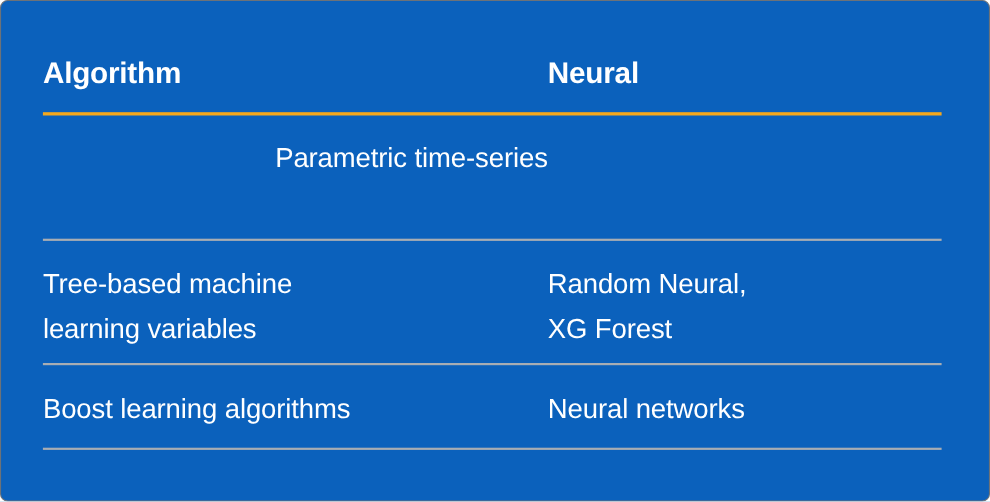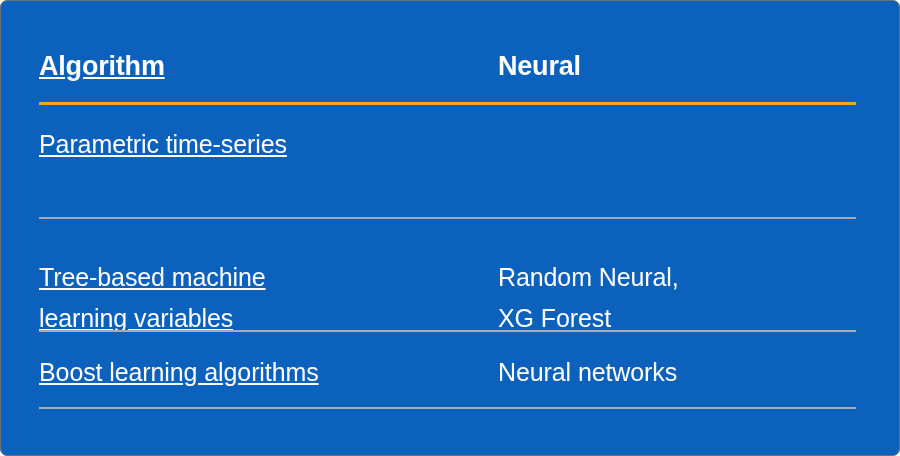--- a/index.html
+++ b/index.html
@@ -37,21 +37,20 @@
     position: absolute;
     left: 0;
     width: 817px;
     display: flex;
     align-items: flex-start;
   }
 
   .cell-algorithm {
     width: 459px;
     flex: 0 0 459px;
-    text-decoration: underline;
   }
   .cell-example {
     flex: 1 1 auto;
   }
 
   
   .header-row {
     top: 48px;
     height: 38px;
   }
@@ -94,22 +93,22 @@
     letter-spacing: -0.1px;
   }
   .body-cell .line {
     display: block;
     white-space: pre;
   }
   .body-cell b {
     font-weight: bold;
   }
 
-  .row-1 { top: 123px; }
-  .row-2 { top: 237px; margin-top: 19px; }
+  .row-1 { top: 123px; text-align: right; }
+  .row-2 { top: 237px; }
   .row-3 { top: 351px; }
 </style>
 </head>
 <body>
 
 <div class="card">
   <div class="table">
 
     <div class="row header-row">
       <div class="header-cell cell-algorithm">Algorithm</div>

